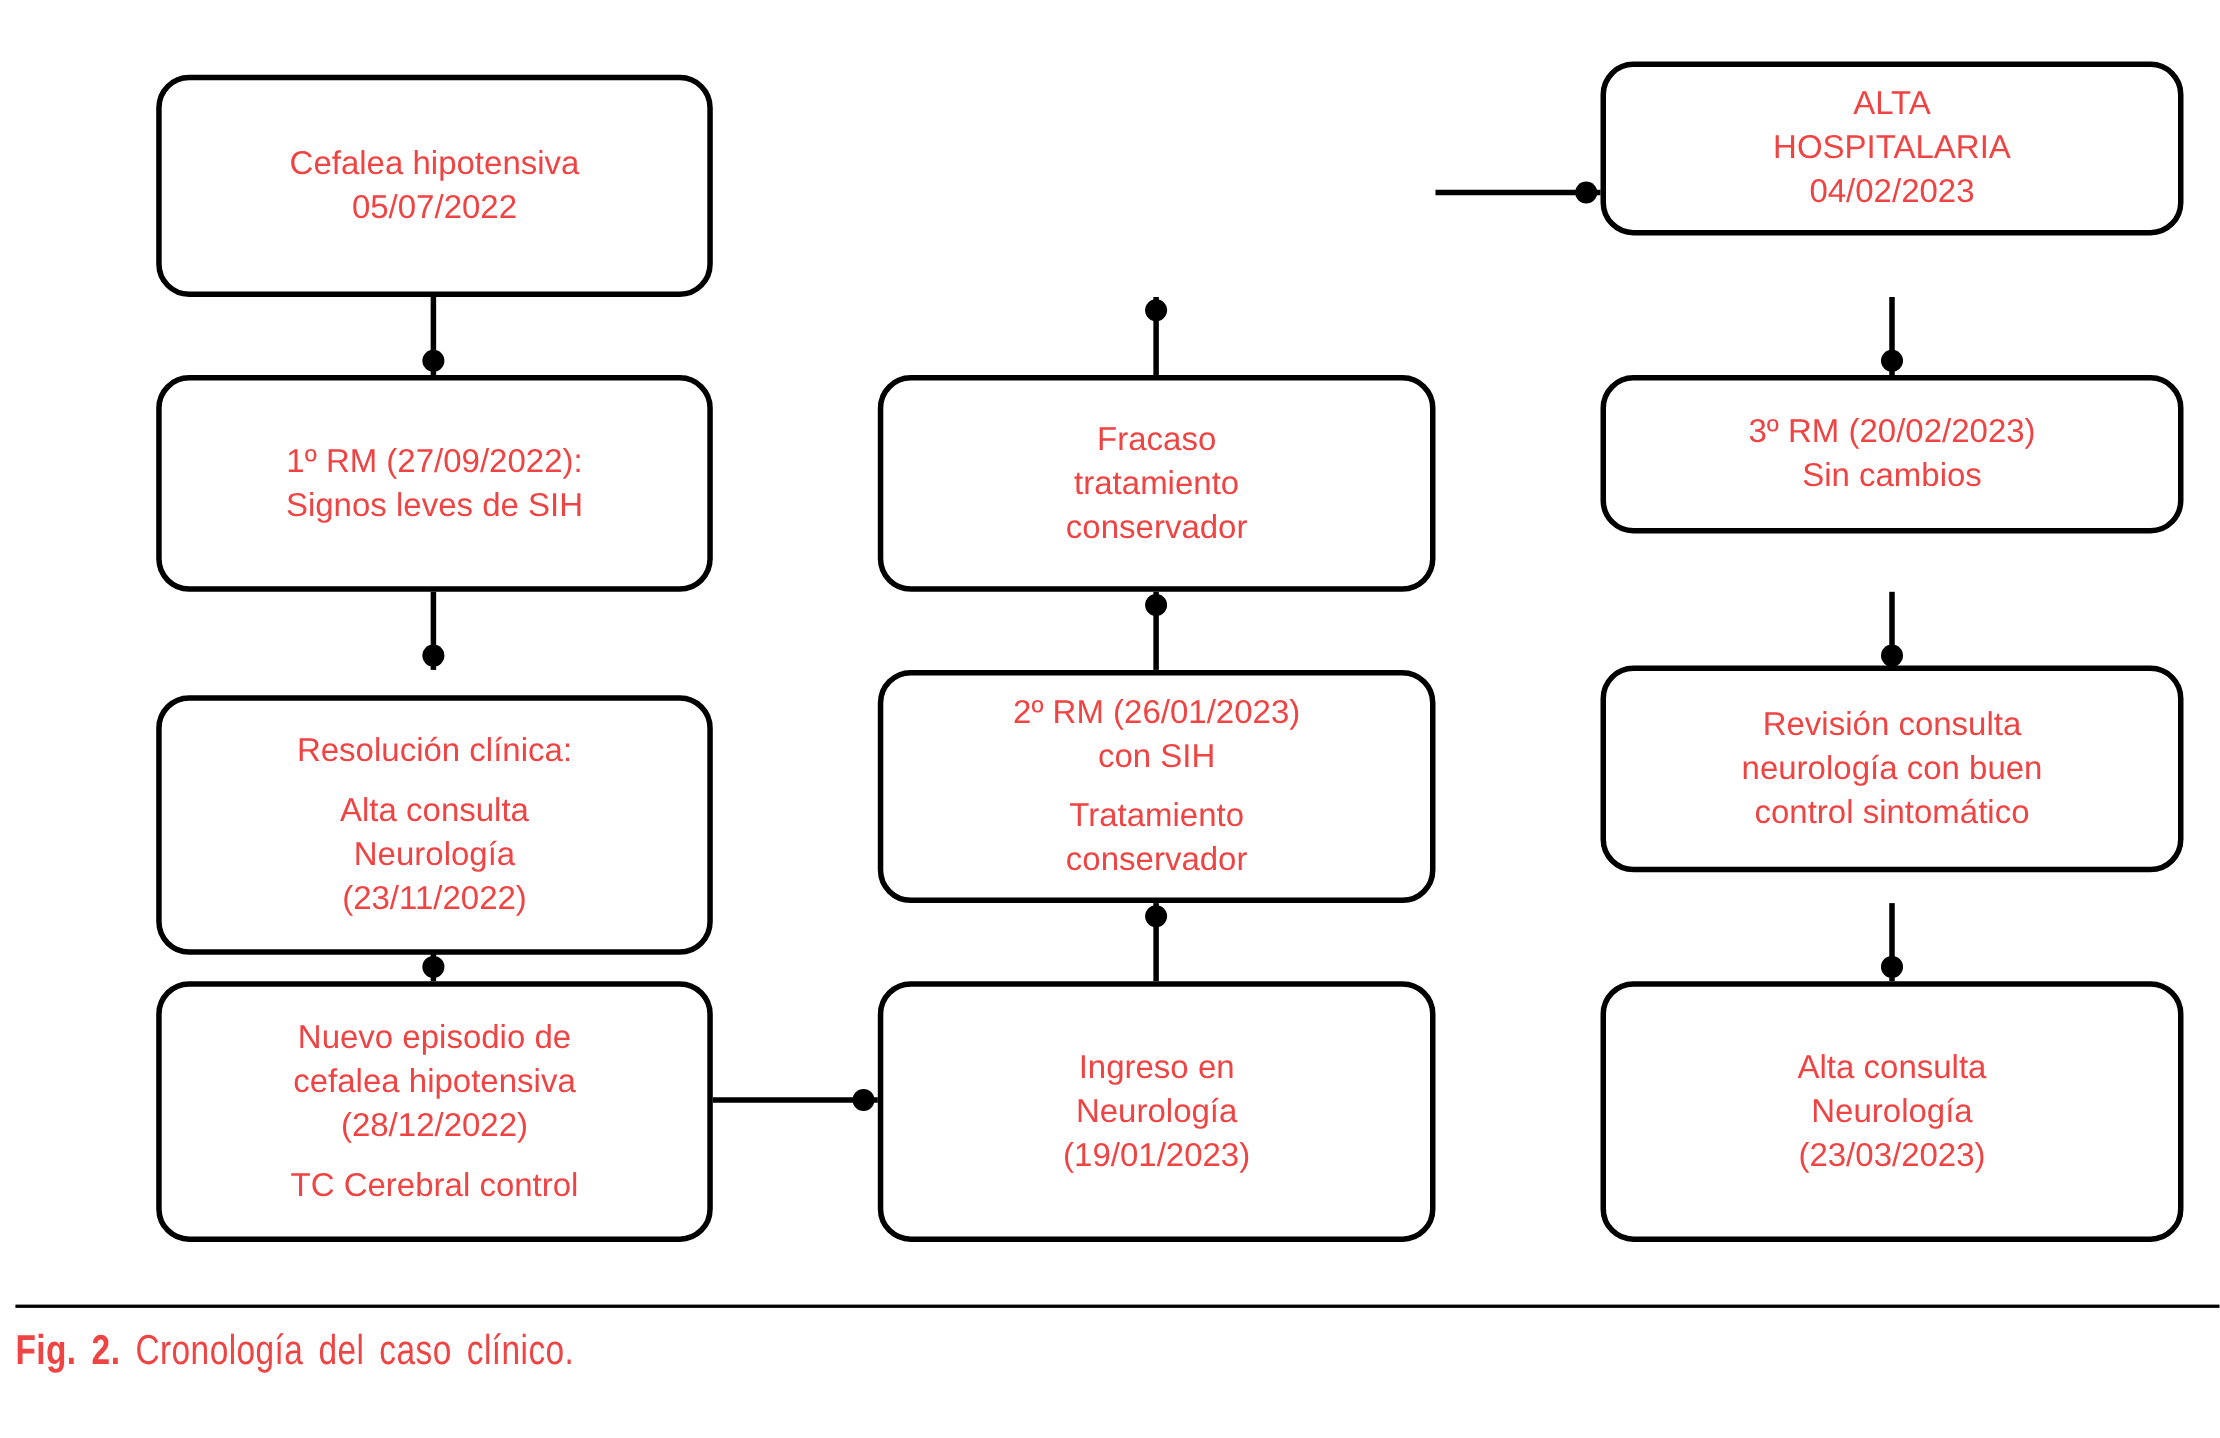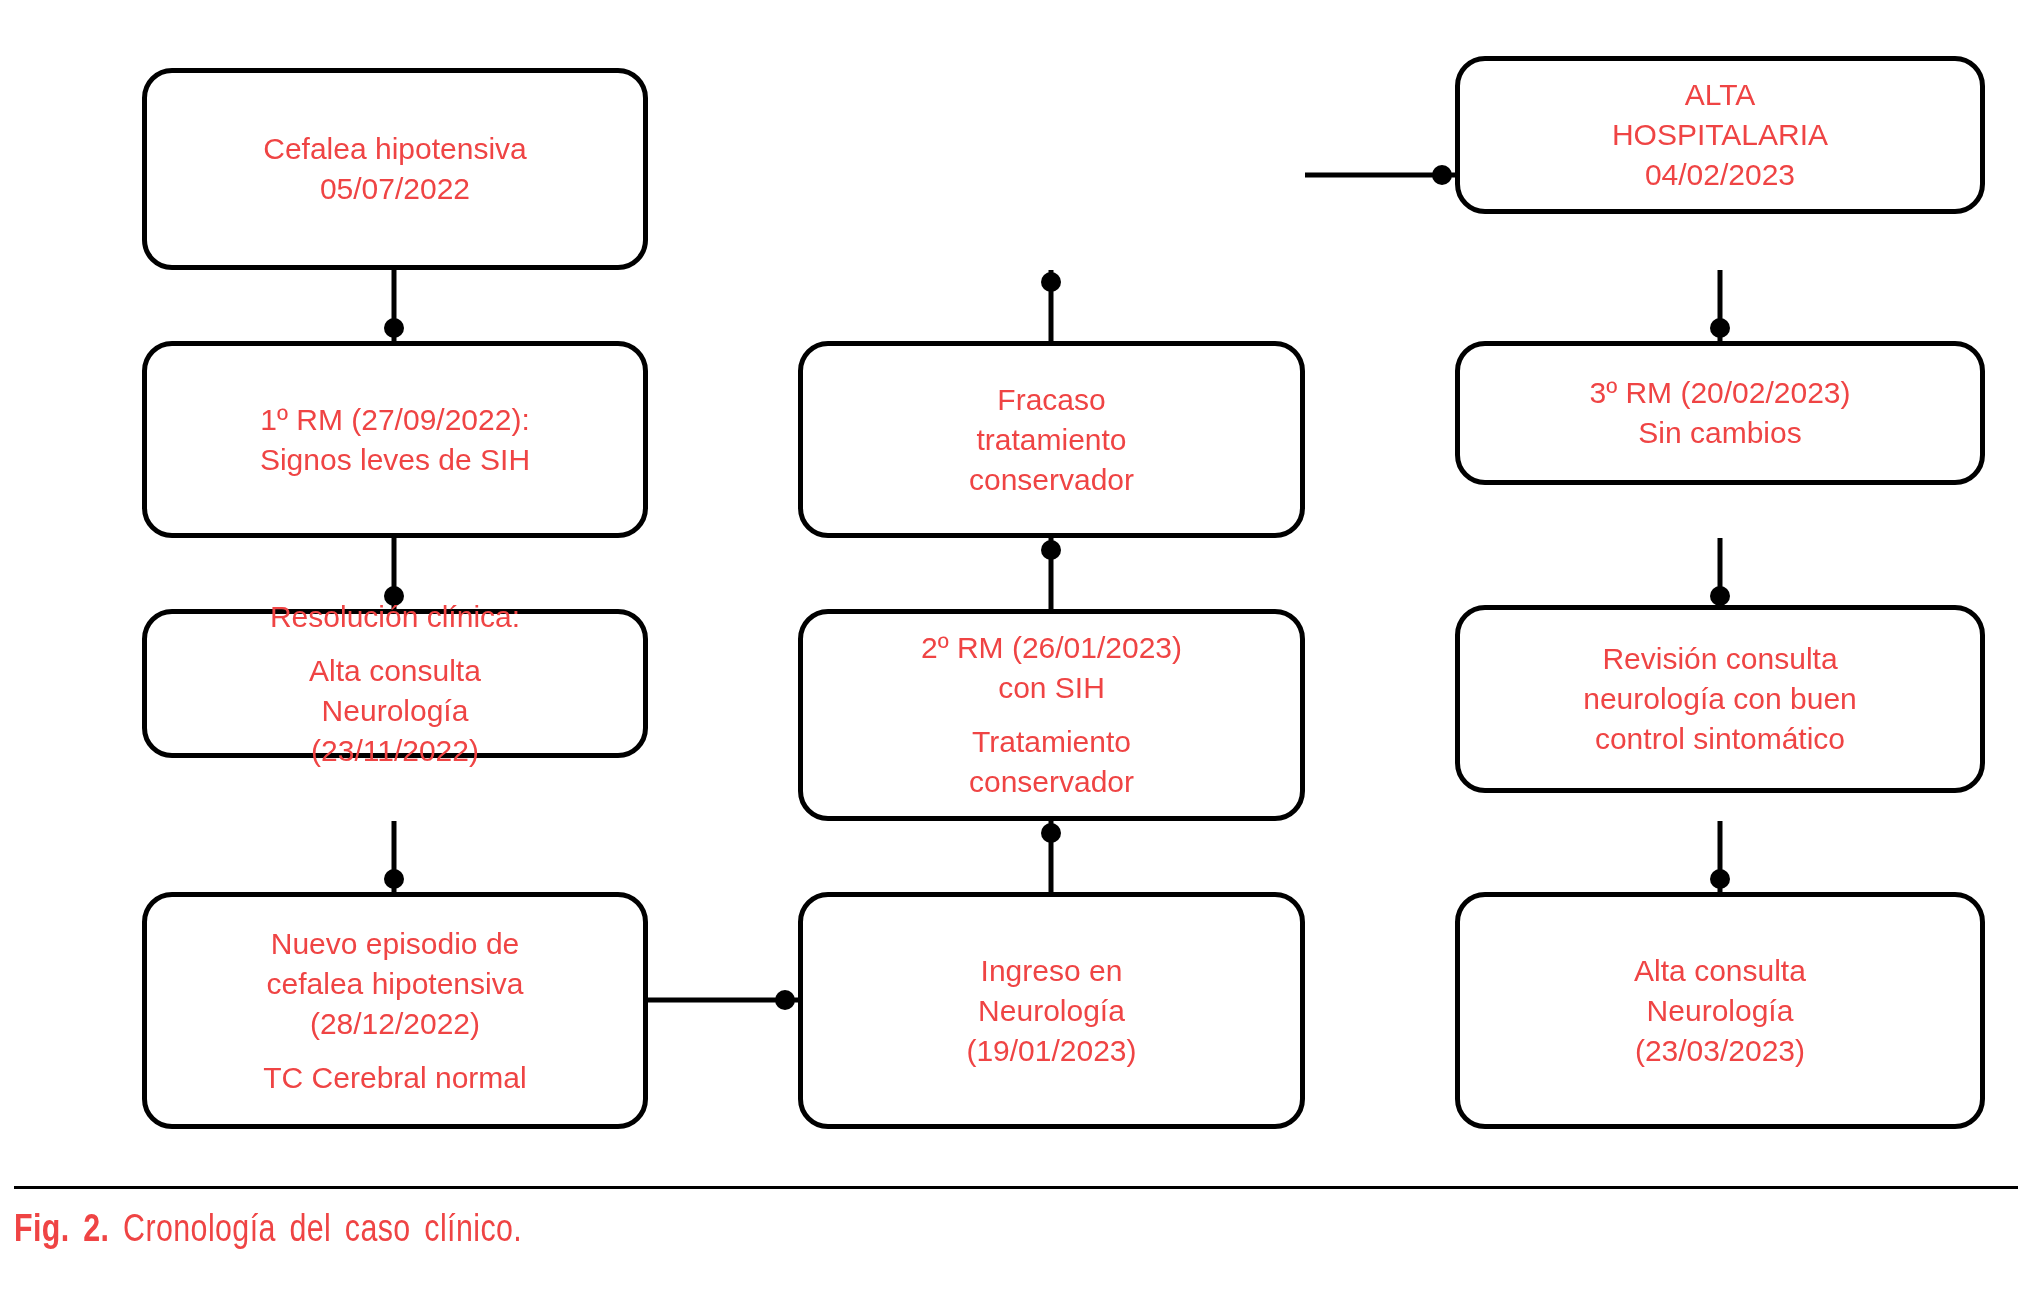--- a/index.html
+++ b/index.html
@@ -90,27 +90,27 @@
     <line x1="1305" y1="175" x2="1455" y2="175" stroke="#000" stroke-width="5"></line>
     <circle cx="1442" cy="175" r="10" fill="#000"></circle>
   </svg>
 
   <div class="box" style="left:142px;top:68px;width:506px;height:202px">
     <div class="para">Cefalea hipotensiva<br>05/07/2022</div>
   </div>
   <div class="box" style="left:142px;top:341px;width:506px;height:197px">
     <div class="para">1º RM (27/09/2022):<br>Signos leves de SIH</div>
   </div>
-  <div class="box" style="left:142px;top:609px;width:506px;height:149px">
+  <div class="box" style="left:142px;top:632px;width:506px;height:236px">
     <div class="para">Resolución clínica:</div>
     <div class="para">Alta consulta<br>Neurología<br>(23/11/2022)</div>
   </div>
   <div class="box" style="left:142px;top:892px;width:506px;height:237px">
     <div class="para">Nuevo episodio de<br>cefalea hipotensiva<br>(28/12/2022)</div>
-    <div class="para">TC Cerebral normal</div>
+    <div class="para">TC Cerebral control</div>
   </div>
 
   <div class="box" style="left:798px;top:341px;width:507px;height:197px">
     <div class="para">Fracaso<br>tratamiento<br>conservador</div>
   </div>
   <div class="box" style="left:798px;top:609px;width:507px;height:212px">
     <div class="para">2º RM (26/01/2023)<br>con SIH</div>
     <div class="para">Tratamiento<br>conservador</div>
   </div>
   <div class="box" style="left:798px;top:892px;width:507px;height:237px">

